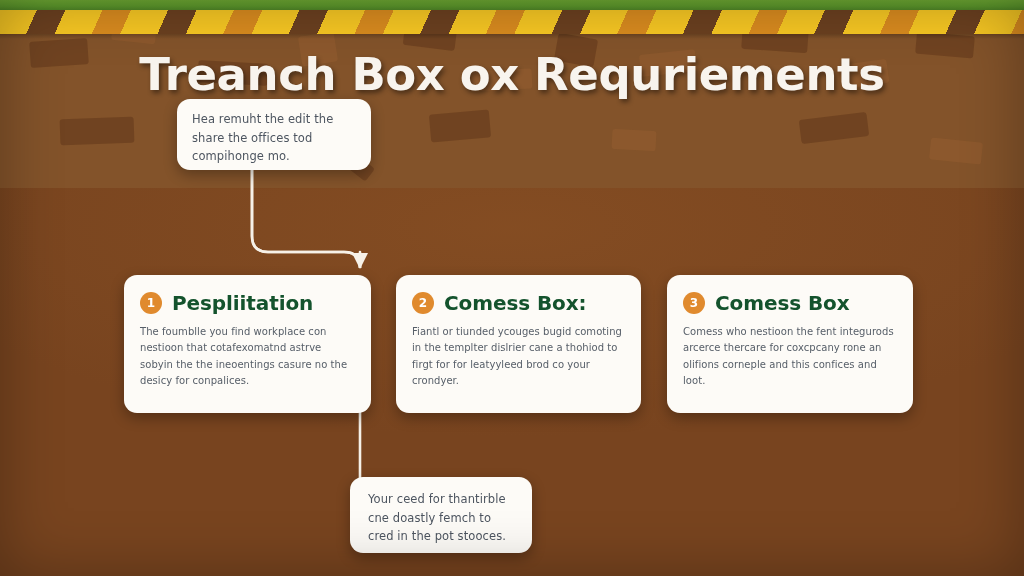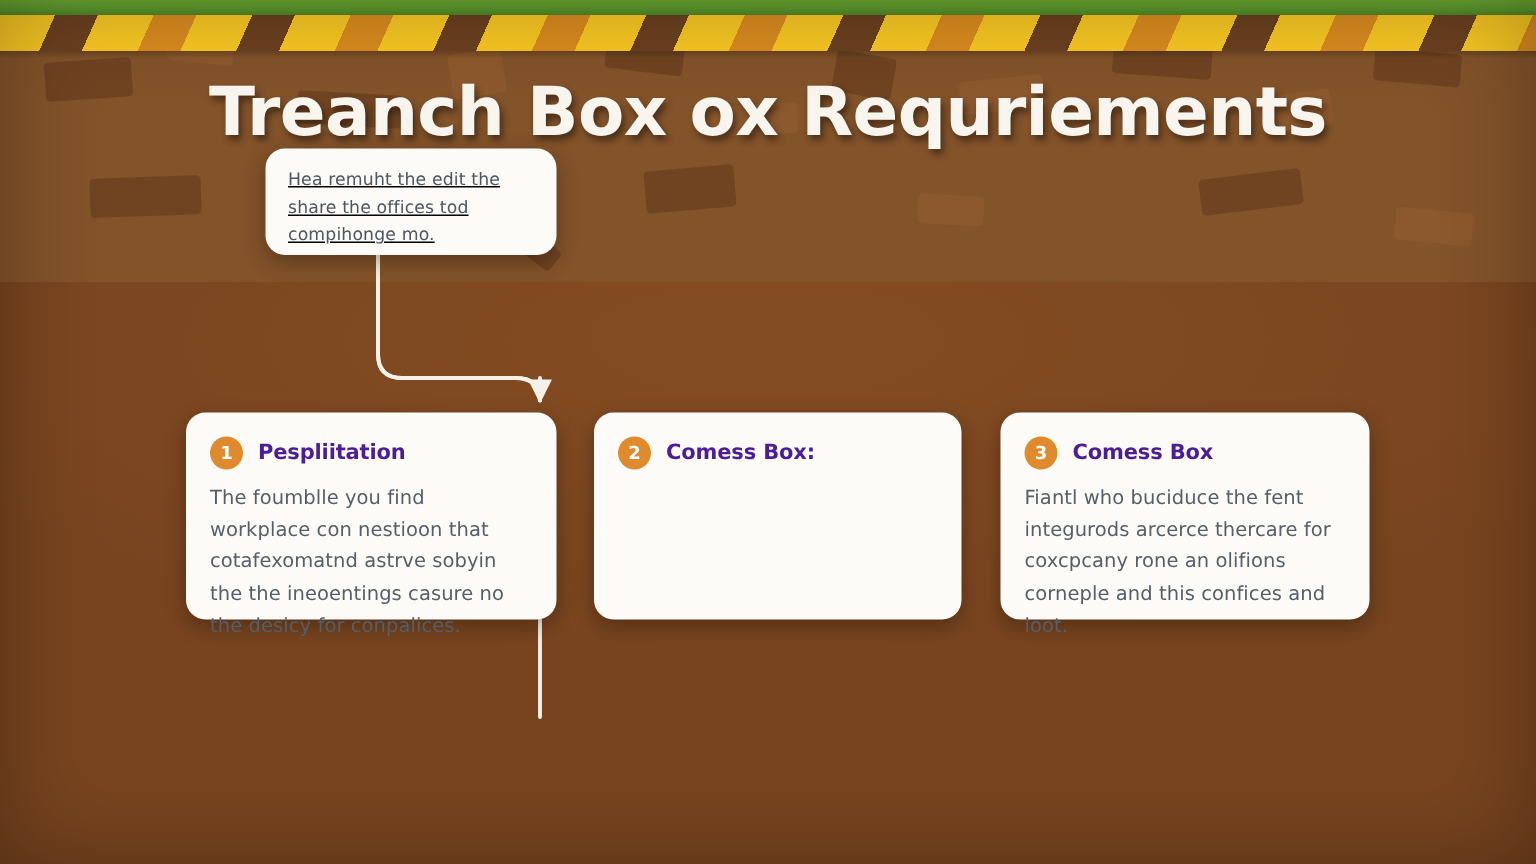--- a/index.html
+++ b/index.html
@@ -111,21 +111,20 @@
     border-radius: 13px;
     box-shadow: 0 5px 14px rgba(0,0,0,0.30);
     z-index: 3;
   }
 
   
   .callout-top {
     left: 177px; top: 99px;
     width: 194px; height: 71px;
     padding: 11px 14px 0 15px;
-    text-decoration: underline;
   }
   
   .callout-bottom {
     left: 350px; top: 477px;
     width: 182px; height: 76px;
     padding: 13px 14px 0 18px;
   }
   .callout-text {
     font-size: 11.5px;
     line-height: 1.62;
@@ -156,28 +155,28 @@
     background: #e08a2e;
     color: #ffffff;
     font-size: 12px;
     font-weight: 700;
     display: flex;
     align-items: center;
     justify-content: center;
     line-height: 1;
   }
   .card-title {
-    font-size: 14px;
+    font-size: 20px;
     font-weight: 700;
-    color: #4c1d95;
+    color: #14532d;
     letter-spacing: -0.1px;
     white-space: nowrap;
   }
   .card-body {
-    font-size: 13px;
+    font-size: 10px;
     line-height: 1.63;
     color: #565e68;
     letter-spacing: 0.05px;
   }
 
   
   .frame {
     position: absolute;
     left: 0; top: 0;
     width: 1024px; height: 576px;
@@ -238,25 +237,29 @@
       <div class="card-title">Pespliitation</div>
     </div>
     <div class="card-body">The foumblle you find workplace con nestioon that cotafexomatnd astrve sobyin the the ineoentings casure no the desicy for conpalices.</div>
   </div>
 
   <div class="panel card card-2">
     <div class="card-head">
       <div class="badge">2</div>
       <div class="card-title">Comess Box:</div>
     </div>
+    <div class="card-body">Fiantl or tiunded ycouges bugid comoting in the templter dislrier cane a thohiod to firgt for for leatyyleed brod co your crondyer.</div>
   </div>
 
   <div class="panel card card-3">
     <div class="card-head">
       <div class="badge">3</div>
       <div class="card-title">Comess Box</div>
     </div>
-    <div class="card-body">Fiantl who buciduce the fent integurods arcerce thercare for coxcpcany rone an olifions corneple and this confices and loot.</div>
-  </div>
-
+    <div class="card-body">Comess who nestioon the fent integurods arcerce thercare for coxcpcany rone an olifions corneple and this confices and loot.</div>
+  </div>
+
+  <div class="panel callout-bottom">
+    <div class="callout-text">Your ceed for thantirble cne doastly femch to cred in the pot stooces.</div>
+  </div>
 
   <div class="frame"></div>
 </div>
 
 </body></html>

